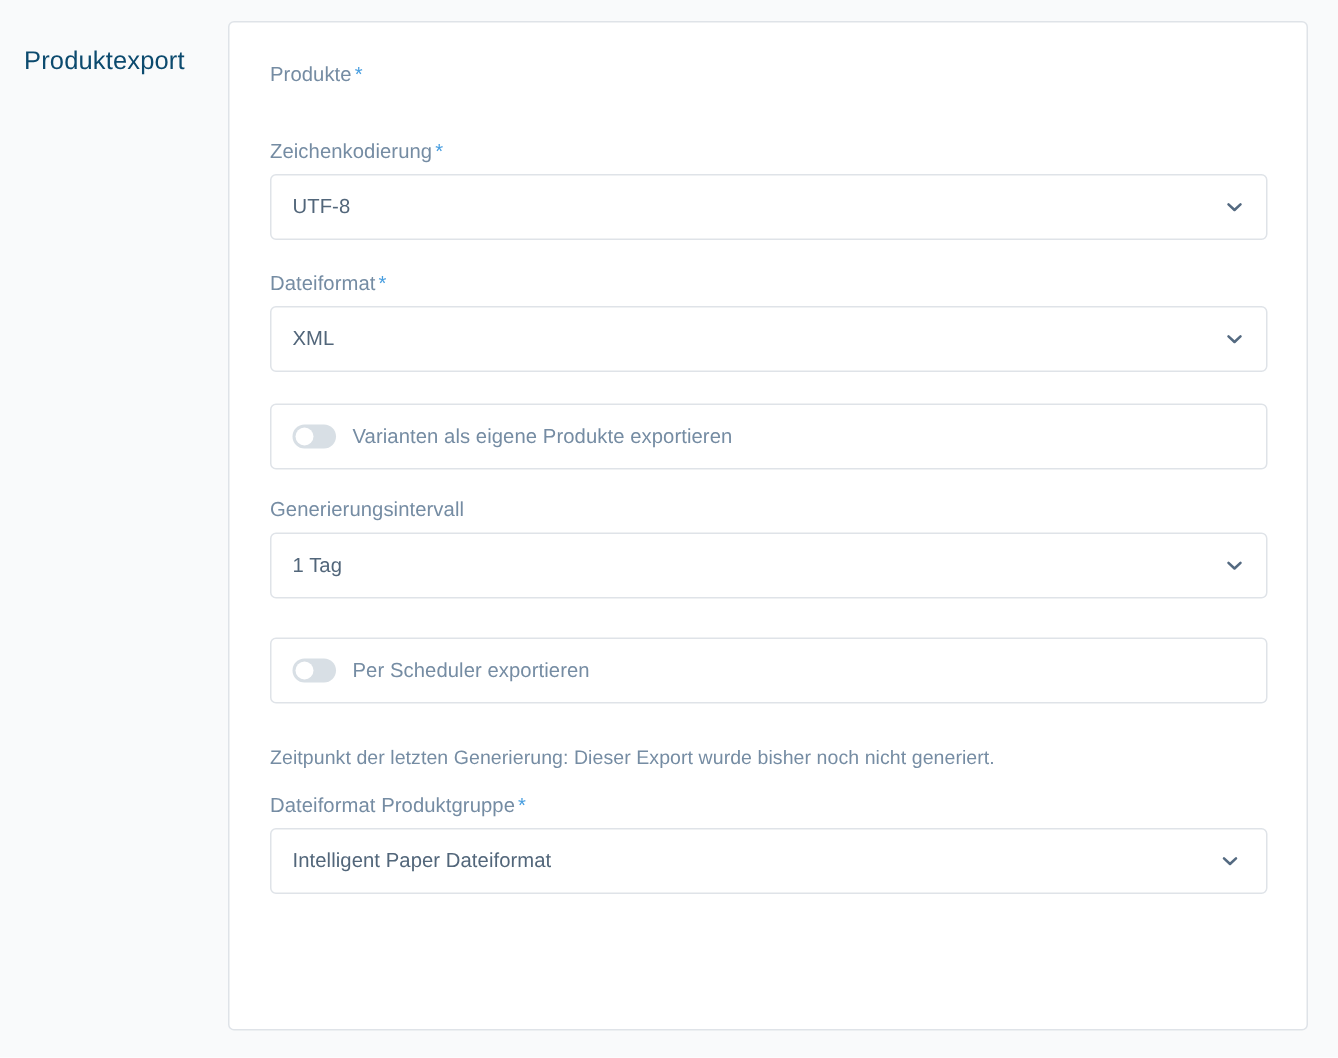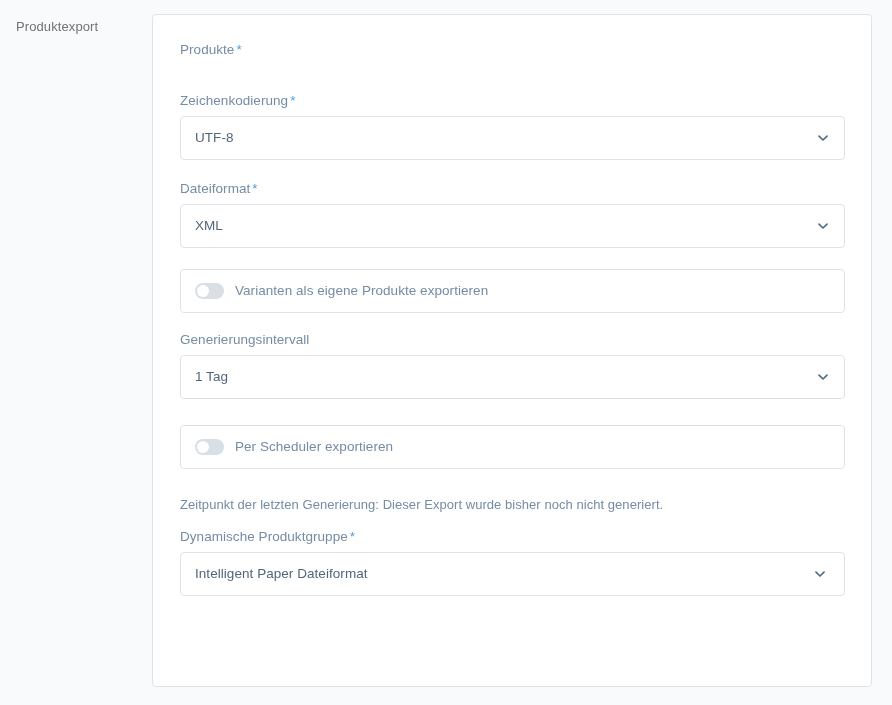--- a/index.html
+++ b/index.html
@@ -19,25 +19,25 @@
     position: relative;
     width: 892px;
     height: 705px;
     box-sizing: border-box;
   }
 
   
   .section-title {
     position: absolute;
     left: 16px;
-    top: 17px;
+    top: 31px;
     width: 125px;
-    font-size: 13px;
+    font-size: 17px;
     line-height: 20px;
-    color: #737373;
+    color: #0c4a6e;
     font-weight: 400;
     letter-spacing: 0.1px;
   }
 
   
   .card {
     position: absolute;
     left: 152px;
     top: 14px;
     width: 720px;
@@ -236,21 +236,21 @@
         <span class="toggle-label">Per Scheduler exportieren</span>
       </div>
 
       <div class="gap-26"></div>
 
       <div class="info-text">Zeitpunkt der letzten Generierung: Dieser Export wurde bisher noch nicht generiert.</div>
 
       <div class="gap-13"></div>
 
       <div class="field">
-        <span class="field-label"><span>Dynamische Produktgruppe</span><span class="req">*</span></span>
+        <span class="field-label"><span>Dateiformat Produktgruppe</span><span class="req">*</span></span>
         <div class="control">
           <span class="control-value">Intelligent Paper Dateiformat</span>
           <span class="chevron" style="right:17px;">
             <svg width="14" height="14" viewBox="0 0 14 14" aria-hidden="true">
               <path d="M3 5.2 L7 9 L11 5.2" fill="none" stroke="#546a81" stroke-width="1.7" stroke-linecap="round" stroke-linejoin="round"></path>
             </svg>
           </span>
         </div>
       </div>
 

